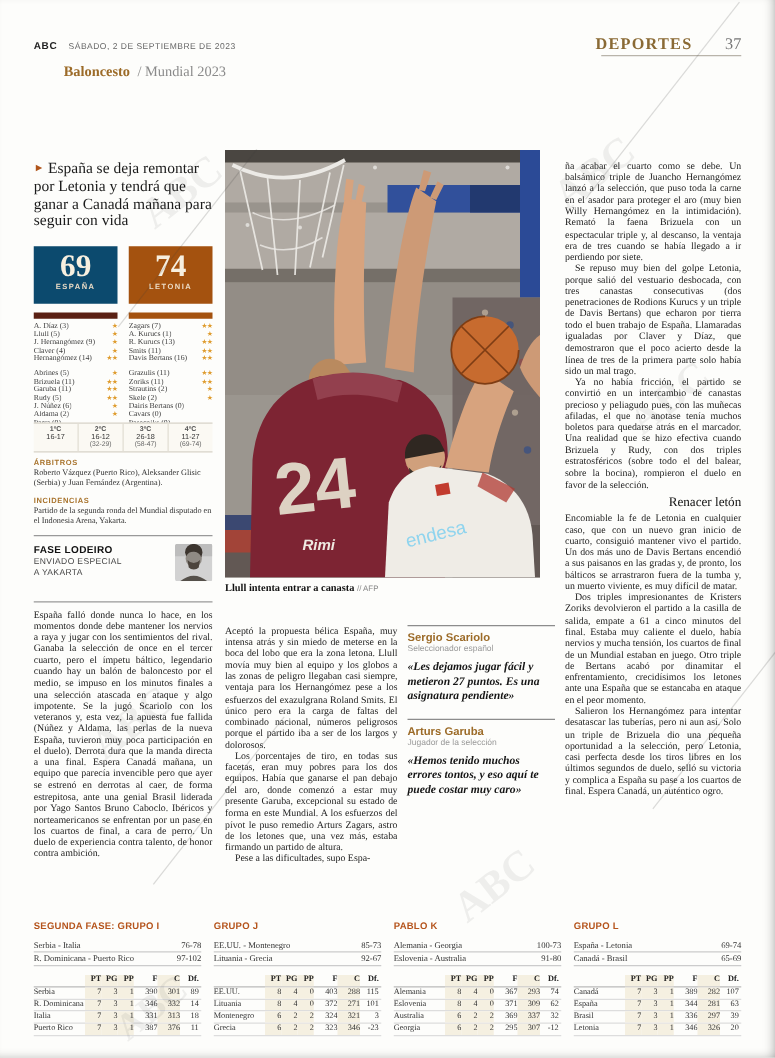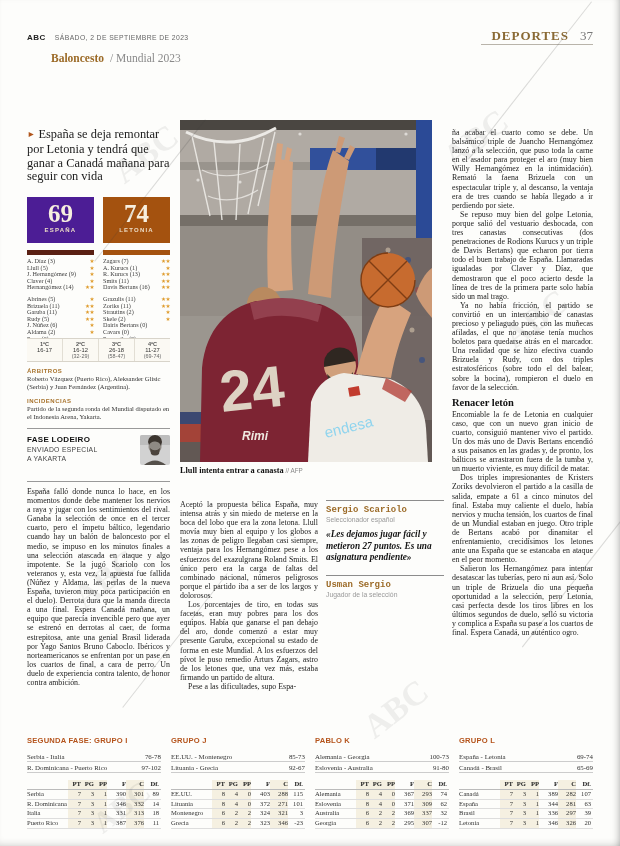--- a/index.html
+++ b/index.html
@@ -8,21 +8,21 @@
         box-shadow:inset -7px 0 9px -7px rgba(0,0,0,.35), inset 0 -6px 8px -6px rgba(0,0,0,.2);}
   
   .wm{position:absolute;font-family:"Liberation Serif",serif;font-weight:bold;
       color:rgba(60,60,60,.08);pointer-events:none;user-select:none;z-index:5;}
   .wm-line{position:absolute;height:1px;background:rgba(60,60,60,.18);pointer-events:none;z-index:5;}
   
   .masthead{position:absolute;left:27px;right:27px;top:26px;display:flex;justify-content:space-between;align-items:baseline;}
   .brand{font-weight:bold;font-size:8px;letter-spacing:.5px;color:#222;font-family:"Liberation Sans",sans-serif;}
   .mast-date{font-size:6.8px;color:#666;margin-left:5px;letter-spacing:.4px;font-family:"Liberation Sans",sans-serif;}
   .section-name{font-size:13px;font-weight:bold;color:#8a6a35;letter-spacing:1px;}
-  .page-no{font-size:13px;color:#777;margin-left:7px;}
+  .page-no{font-size:13px;color:#777;margin-left:22px;}
   .section-rule{position:absolute;top:44px;right:27px;width:112px;height:1px;background:#b9b4aa;}
   
   .kicker{position:absolute;left:27px;top:52px;font-size:11.5px;}
   .kicker-sport{font-weight:bold;color:#9c6b28;margin-left:24px;}
   .kicker-event{color:#8a8a8a;margin-left:3px;text-align:right;}
   .headline{position:absolute;left:27px;top:72px;width:560px;font-size:31px;line-height:34px;font-weight:bold;color:#141414;letter-spacing:-.3px;}
   
   .leftcol{position:absolute;left:27px;top:128px;width:143px;height:592px;}
   .standfirst{position:absolute;top:0;left:0;width:143px;font-size:12.4px;line-height:13.8px;color:#1b1b1b;}
   .standfirst .arrow{color:#b0541a;font-size:8.5px;margin-right:3px;position:relative;top:-1px;}
@@ -50,31 +50,31 @@
   .byline{position:absolute;top:307px;left:0;width:143px;display:flex;justify-content:space-between;align-items:flex-start;}
   .byline-author{font-size:8px;font-weight:bold;color:#111;font-family:"Liberation Sans",sans-serif;letter-spacing:.3px;}
   .byline-role{font-size:6.8px;color:#444;font-family:"Liberation Sans",sans-serif;letter-spacing:.3px;line-height:8.5px;margin-top:2px;}
   .avatar{width:30px;height:30px;border-radius:2px;overflow:hidden;flex-shrink:0;}
   
   .article-col p{margin:0;text-align:justify;font-size:7.9px;line-height:9.1px;color:#1c1c1c;}
   .article-col p + p{text-indent:8px;}
   .col1{position:absolute;top:359px;left:0;width:143px;height:233px;overflow:hidden;}
   .col2{position:absolute;left:180px;top:500px;width:138px;height:220px;overflow:hidden;}
   .col4{position:absolute;left:452px;top:128px;width:141px;height:593px;overflow:hidden;}
-  .subhead{font-size:10.5px;font-weight:bold;margin:5px 0 2px 0;color:#111;}
+  .subhead{font-size:10.5px;font-weight:normal;margin:5px 0 2px 0;color:#111;text-align:right;}
   
   .photo{position:absolute;left:180px;top:120px;width:252px;height:342px;background:#8f8a84;}
   .photo svg{display:block;}
   .caption{position:absolute;left:180px;top:466px;width:262px;font-size:8.3px;}
   .caption-text{font-weight:bold;color:#111;}
   .caption-credit{font-size:6.3px;color:#888;font-family:"Liberation Sans",sans-serif;margin-left:2px;}
   
   .quotes{position:absolute;left:326px;top:500px;width:118px;}
   .quote-block{border-top:1px solid #8c8c8c;padding-top:4px;margin-bottom:11px;}
-  .quote-name{font-size:9px;font-weight:bold;color:#9c6b28;font-family:Liberation Mono, monospace;}
+  .quote-name{font-size:9px;font-weight:bold;color:#9c6b28;font-family:Liberation Sans, sans-serif;}
   .quote-role{font-size:6.8px;color:#999;font-family:"Liberation Sans",sans-serif;margin-top:1px;}
   .quote-text{font-size:9.3px;line-height:11.6px;font-weight:bold;font-style:italic;color:#151515;margin-top:6px;}
   
   .groups{position:absolute;left:27px;top:736px;width:566px;display:flex;gap:10px;}
   .group{width:134px;}
   .group-title{font-size:7.6px;font-weight:bold;color:#b5541c;font-family:"Liberation Sans",sans-serif;letter-spacing:.2px;margin-bottom:6px;white-space:nowrap;}
   .result-row{display:flex;justify-content:space-between;font-size:6.9px;color:#333;padding:1.5px 0;border-bottom:1px solid #ccc;}
   .standings{margin-top:7px;}
   .st-row{display:grid;grid-template-columns:41px 13px 13px 13px 19px 18px 15px;font-size:6.6px;line-height:8.8px;color:#333;border-bottom:1px solid #ddd;}
   .st-head{font-weight:bold;color:#222;border-bottom:1px solid #bbb;}
@@ -115,21 +115,21 @@
     <span class="kicker-event">/ Mundial 2023</span>
   </div>
 
   <div class="leftcol">
 
     <div class="standfirst">
       <span class="arrow">►</span><span>España se deja remontar por Letonia y tendrá que ganar a Canadá mañana para seguir con vida</span>
     </div>
 
     <div class="scores">
-      <div class="scorebox" style="background: #4c1d95;">
+      <div class="scorebox" style="background: #0c4a6e;">
         <div class="score-num">69</div>
         <div class="score-team">ESPAÑA</div>
       </div>
       <div class="scorebox" style="background: rgb(164, 82, 15);">
         <div class="score-num">74</div>
         <div class="score-team">LETONIA</div>
       </div>
     </div>
 
     <div class="rosters">
@@ -405,22 +405,23 @@
   <div class="quotes">
 
       <div class="quote-block">
         <div class="quote-name">Sergio Scariolo</div>
         <div class="quote-role">Seleccionador español</div>
         <div class="quote-text">«Les dejamos jugar fácil y metieron 27 puntos. Es una asignatura pendiente»</div>
       </div>
 
 
       <div class="quote-block">
-        <div class="quote-name">Usman Sergio</div>
+        <div class="quote-name">Arturs Garuba</div>
         <div class="quote-role">Jugador de la selección</div>
+        <div class="quote-text">«Hemos tenido muchos errores tontos, y eso aquí te puede costar muy caro»</div>
       </div>
     </div>
 
   <div class="col4">
     <div class="article-col">
 
     <p>ña acabar el cuarto como se debe. Un balsámico triple de Juancho Hernangómez lanzó a la selección, que puso toda la carne en el asador para proteger el aro (muy bien Willy Hernangómez en la intimidación). Remató la faena Brizuela con un espectacular triple y, al descanso, la ventaja era de tres cuando se había llegado a ir perdiendo por siete.</p>
         <p>Se repuso muy bien del golpe Letonia, porque salió del vestuario desbocada, con tres canastas consecutivas (dos penetraciones de Rodions Kurucs y un triple de Davis Bertans) que echaron por tierra todo el buen trabajo de España. Llamaradas igualadas por Claver y Díaz, que demostraron que el poco acierto desde la línea de tres de la primera parte solo había sido un mal trago.</p>
         <p>Ya no había fricción, el partido se convirtió en un intercambio de canastas precioso y peliagudo pues, con las muñecas afiladas, el que no anotase tenía muchos boletos para quedarse atrás en el marcador. Una realidad que se hizo efectiva cuando Brizuela y Rudy, con dos triples estratosféricos (sobre todo el del balear, sobre la bocina), rompieron el duelo en favor de la selección.</p>
       </div>

